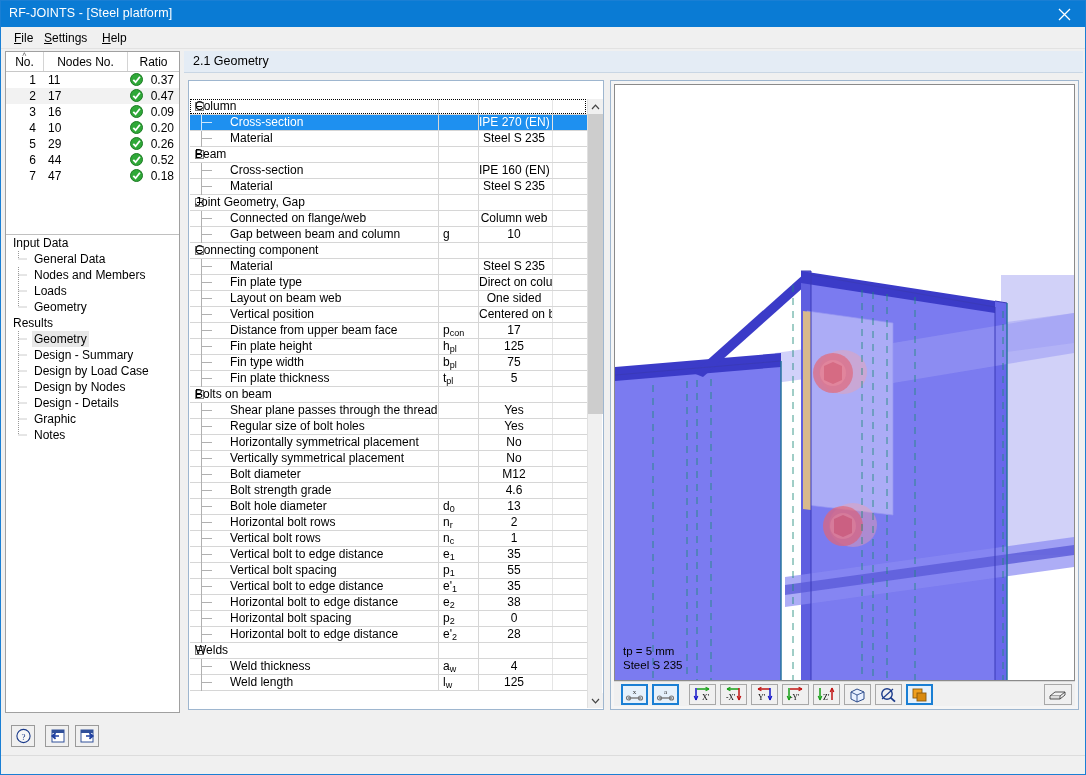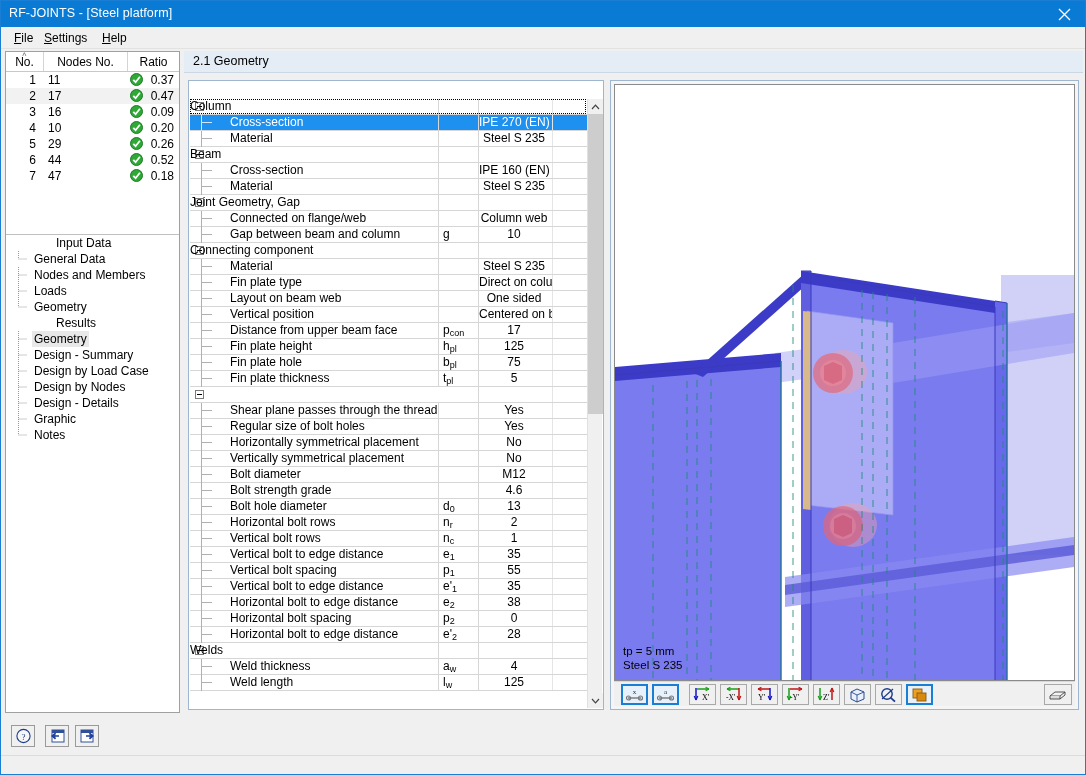--- a/index.html
+++ b/index.html
@@ -103,21 +103,21 @@
   #tree {
     position: absolute; left: 0; top: 183px; width: 173px; height: 477px;
     background: #ffffff;
     overflow: hidden;
   }
   .tnode {
     position: relative; height: 16px;
     font-size: 12px; color: #000;
     white-space: nowrap;
   }
-  .tnode.root { padding-left: 7px; line-height: 16px; margin-left: 43px; }
+  .tnode.root { padding-left: 7px; line-height: 16px; }
   .tnode.child { padding-left: 26px; line-height: 16px; }
   .tnode.child .tlabel { display: inline-block; padding: 0 2px; }
   .tnode.selected .tlabel { background: #e8e8e8; }
   .tconn {
     position: absolute; left: 12px; top: 0; width: 12px; height: 16px;
   }
 
   
   #right-panel {
     position: absolute; left: 183px; top: 50px; width: 899px; height: 662px;
@@ -157,21 +157,21 @@
   .prow.grp { }
   .prow.sel { background: #1e90f0; }
   .pname {
     position: absolute; left: 0; top: 0; width: 249px; height: 15px;
     font-size: 12px; color: #000;
     line-height: 15px;
     border-right: 1px solid #d6d6d6;
     white-space: nowrap; overflow: hidden;
   }
   .prow.sel .pname { color: #ffffff; }
-  .prow.grp .pname { }
+  .prow.grp .pname { padding-left: 5px; }
   .prow.item .pname { padding-left: 40px; }
   .psym {
     position: absolute; left: 249px; top: 0; width: 40px; height: 15px;
     font-size: 12px; line-height: 15px; padding-left: 4px;
     border-right: 1px solid #d6d6d6;
     white-space: nowrap; overflow: hidden;
   }
   .psym sub { font-size: 9px; vertical-align: baseline; position: relative; top: 2px; }
   .pval {
     position: absolute; left: 289px; top: 0; width: 74px; height: 15px;
@@ -605,35 +605,36 @@
               <span class="pvert"></span>
               <span class="pdash"></span>
               <span class="pname">Fin plate height</span>
               <span class="psym">h<sub>pl</sub></span>
               <span class="pval">125</span>
               <span class="punit">mm</span>
             </div>
             <div class="prow item">
               <span class="pvert"></span>
               <span class="pdash"></span>
-              <span class="pname">Fin plate hole</span>
+              <span class="pname">Fin type width</span>
               <span class="psym">b<sub>pl</sub></span>
               <span class="pval">75</span>
               <span class="punit">mm</span>
             </div>
             <div class="prow item">
               <span class="pvert"></span>
               <span class="pdash"></span>
               <span class="pname">Fin plate thickness</span>
               <span class="psym">t<sub>pl</sub></span>
               <span class="pval">5</span>
               <span class="punit">mm</span>
             </div>
             <div class="prow grp">
               <span class="expander"></span>
+              <span class="pname">Bolts on beam</span>
               <span class="psym"></span>
               <span class="pval"></span>
               <span class="punit"></span>
             </div>
             <div class="prow item">
               <span class="pvert"></span>
               <span class="pdash"></span>
               <span class="pname">Shear plane passes through the thread</span>
               <span class="psym"></span>
               <span class="pval">Yes</span>

